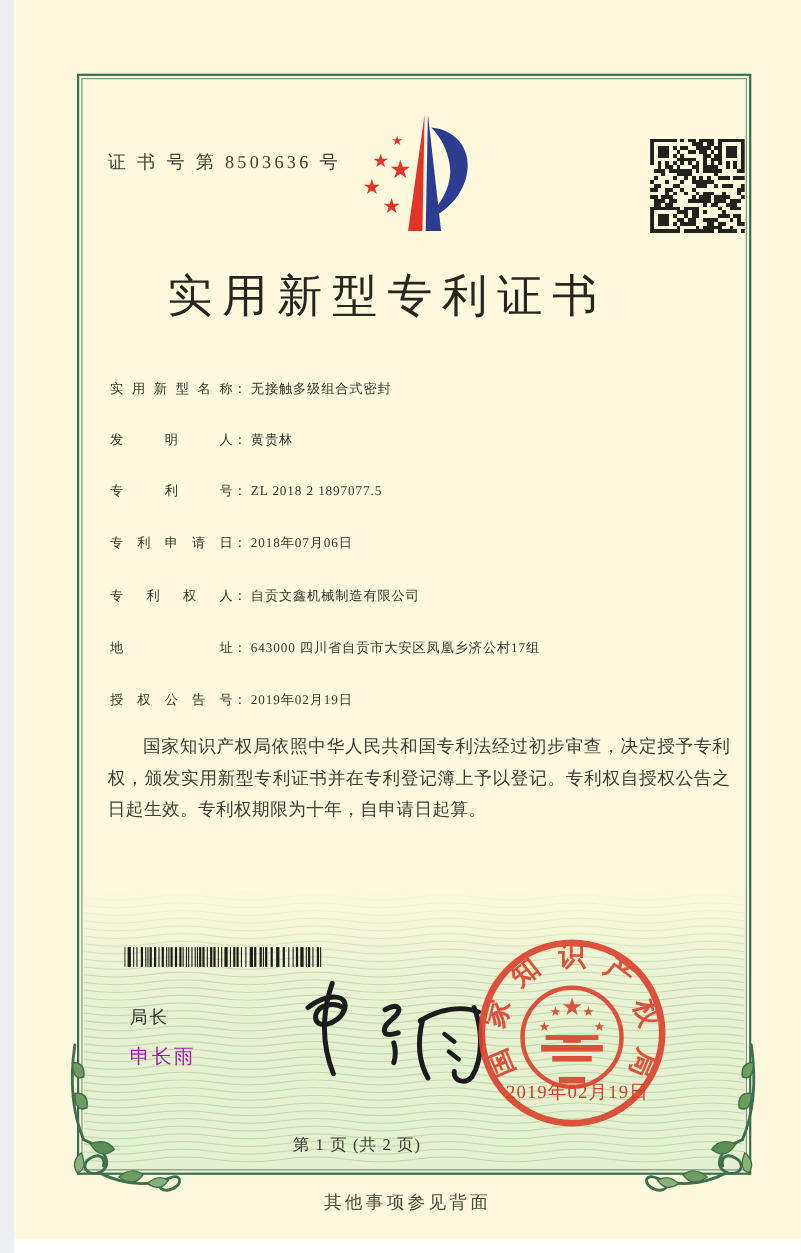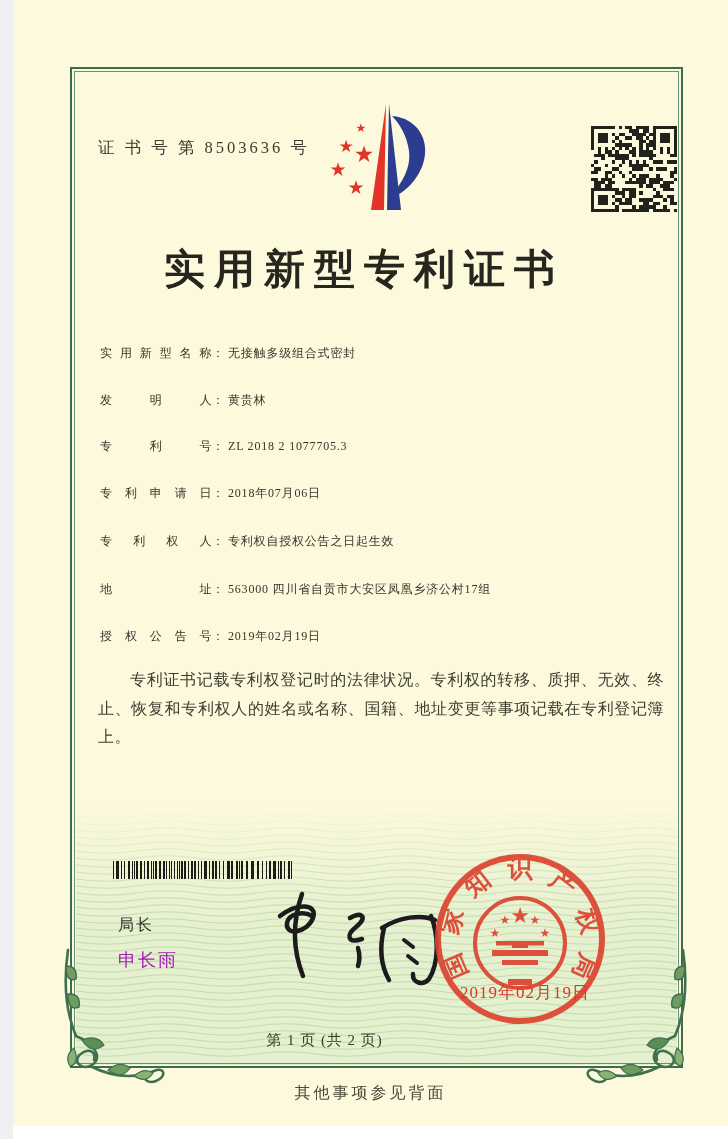--- a/index.html
+++ b/index.html
@@ -14,22 +14,22 @@
   #paper{left:13px;top:0;width:715px;height:1126px;background:#fcf9dc;}
   #frame{left:70px;top:67px;width:613px;height:1001px;border:2px solid #3c6b4e;box-sizing:border-box;}
   #frame .inner-line{position:absolute;left:2px;top:2px;right:2px;bottom:2px;border:1px solid #679173;}
   #green-zone{left:76px;top:805px;width:601px;height:260px;
     background:linear-gradient(180deg,rgba(228,240,208,0) 0px,rgba(228,240,208,.75) 90px,#e4f0d0 150px);}
   #waves{-webkit-mask-image:linear-gradient(180deg,transparent 0,#000 95px);
          mask-image:linear-gradient(180deg,transparent 0,#000 95px);}
   #cert-no{left:98px;top:126px;font-size:16.5px;letter-spacing:3px;color:#3c3c30;margin-top:11px;}
   #logo{left:315px;top:96px;}
   #qr{left:591px;top:126px;}
-  #doc-title{left:70px;top:242px;width:555px;text-align:center;font-size:41px;font-weight:700;
-    letter-spacing:9px;text-indent:9px;color:#26261f;margin-left:12px;}
+  #doc-title{left:70px;top:242px;width:555px;text-align:center;font-size:41px;font-weight:400;
+    letter-spacing:9px;text-indent:9px;color:#26261f;}
   .field-row{left:100px;width:566px;font-size:12px;color:#35352c;letter-spacing:.5px;}
   .flabel{display:inline-block;width:112px;text-align:justify;text-align-last:justify;vertical-align:top;}
   .fcolon{display:inline-block;width:16px;}
   .fvalue{letter-spacing:.8px;}
   .fgroup2{position:absolute;left:292px;top:0;}
   #paras{left:98px;top:666px;width:566px;font-size:16px;line-height:28.5px;color:#3d3d32;
     text-align:justify;letter-spacing:.4px;}
   #paras p{margin:0;text-indent:2em;}
   #barcode{left:113px;top:861px;}
   #director-title{left:118px;top:915px;font-size:16px;letter-spacing:2px;color:#2e2e27;}
@@ -455,37 +455,37 @@
 
 <div id="doc-title" class="abs">实用新型专利证书</div>
 
 <div class="field-row abs" style="top:345px">
   <span class="flabel">实用新型名称</span><span class="fcolon">：</span><span class="fvalue">无接触多级组合式密封</span>
 </div>
 <div class="field-row abs" style="top:392px">
   <span class="flabel">发明人</span><span class="fcolon">：</span><span class="fvalue">黄贵林</span>
 </div>
 <div class="field-row abs" style="top:438px">
-  <span class="flabel">专利号</span><span class="fcolon">：</span><span class="fvalue">ZL 2018 2 1077705.3</span>
+  <span class="flabel">专利号</span><span class="fcolon">：</span><span class="fvalue">ZL 2018 2 1897077.5</span>
 </div>
 <div class="field-row abs" style="top:485px">
   <span class="flabel">专利申请日</span><span class="fcolon">：</span><span class="fvalue">2018年07月06日</span>
 </div>
 <div class="field-row abs" style="top:533px">
-  <span class="flabel">专利权人</span><span class="fcolon">：</span><span class="fvalue">专利权自授权公告之日起生效</span>
+  <span class="flabel">专利权人</span><span class="fcolon">：</span><span class="fvalue">自贡文鑫机械制造有限公司</span>
 </div>
 <div class="field-row abs" style="top:581px">
-  <span class="flabel">地址</span><span class="fcolon">：</span><span class="fvalue">563000 四川省自贡市大安区凤凰乡济公村17组</span>
+  <span class="flabel">地址</span><span class="fcolon">：</span><span class="fvalue">643000 四川省自贡市大安区凤凰乡济公村17组</span>
 </div>
 <div class="field-row abs" style="top:628px">
   <span class="flabel">授权公告号</span><span class="fcolon">：</span><span class="fvalue">2019年02月19日</span>
 </div>
 
 <div id="paras" class="abs">
-  <p>专利证书记载专利权登记时的法律状况。专利权的转移、质押、无效、终止、恢复和专利权人的姓名或名称、国籍、地址变更等事项记载在专利登记簿上。</p>
+  <p>国家知识产权局依照中华人民共和国专利法经过初步审查，决定授予专利权，颁发实用新型专利证书并在专利登记簿上予以登记。专利权自授权公告之日起生效。专利权期限为十年，自申请日起算。</p>
 </div>
 
 <svg id="barcode" class="abs" width="182" height="18">
     <rect x="0" y="0" width="1" height="18" fill="#1d1d18"></rect>
     <rect x="3" y="0" width="3" height="18" fill="#1d1d18"></rect>
     <rect x="8" y="0" width="1" height="18" fill="#1d1d18"></rect>
     <rect x="11" y="0" width="1" height="18" fill="#1d1d18"></rect>
     <rect x="15" y="0" width="2" height="18" fill="#1d1d18"></rect>
     <rect x="19" y="0" width="1" height="18" fill="#1d1d18"></rect>
     <rect x="21" y="0" width="1" height="18" fill="#1d1d18"></rect>

